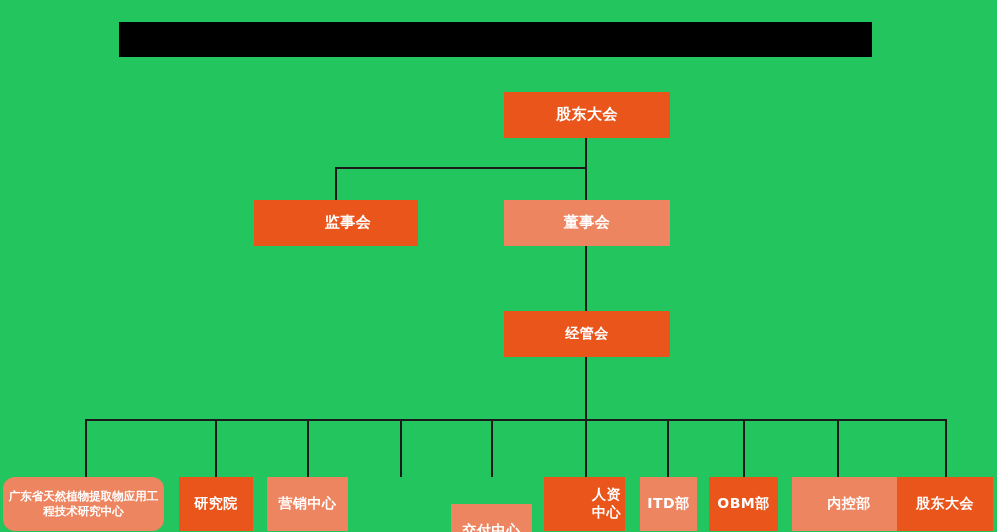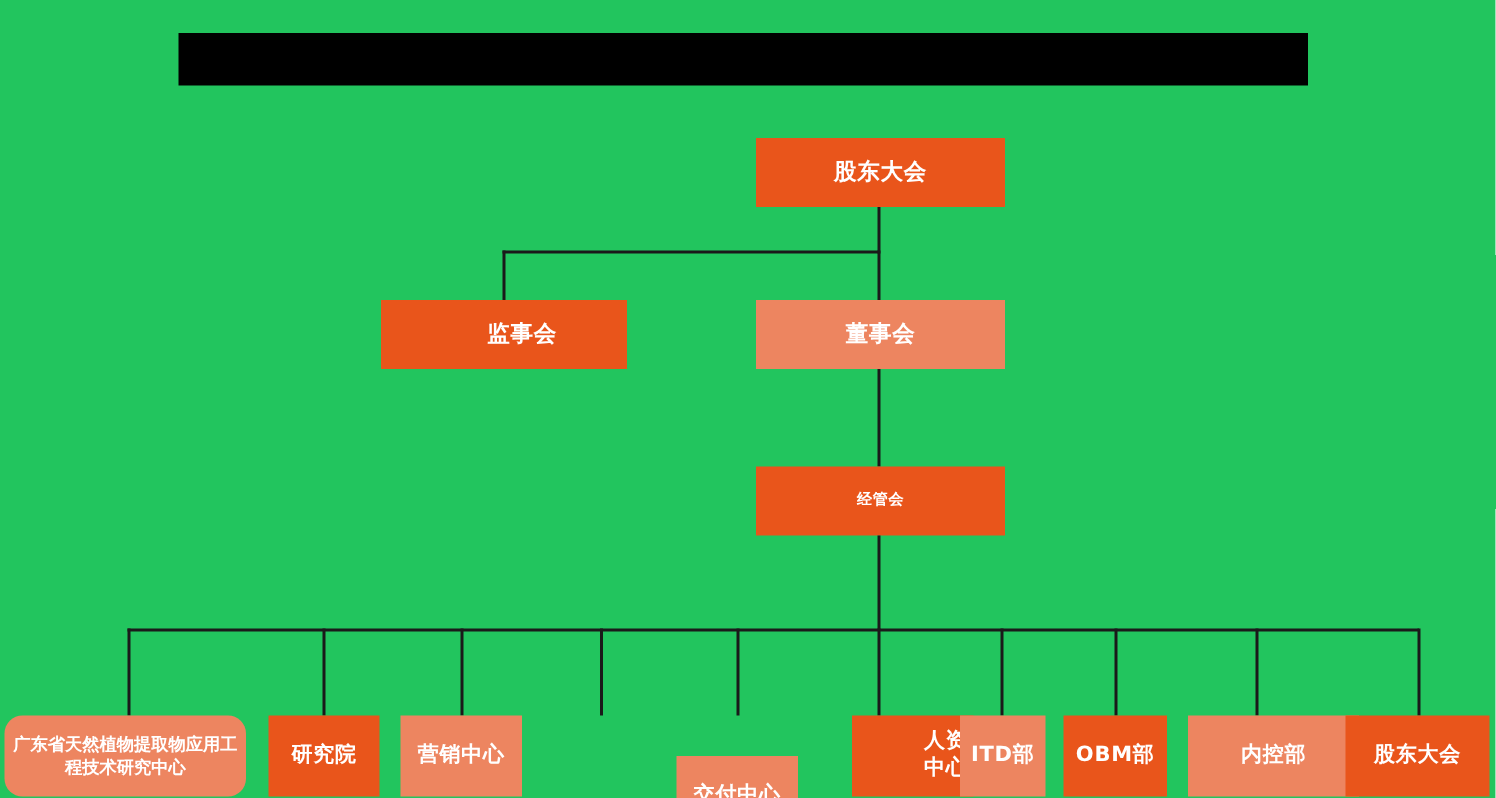--- a/index.html
+++ b/index.html
@@ -32,21 +32,21 @@
     line-height: 1.28;
     letter-spacing: 0.5px;
     font-weight: 700;
     user-select: none;
   }
   .node.dark  { background: #E9551B; }
   .node.light { background: #ED8560; }
 
   .node.lvl1 { font-size: 15px; }
   .node.lvl2 { font-size: 15px; }
-  .node.lvl3 { font-size: 10px; }
+  .node.lvl3 { font-size: 14px; }
   .node.leaf { font-size: 14px; }
   .node.leaf.small { font-size: 11.5px; padding: 0 4px; letter-spacing: 0; }
 
   .conn {
     position: absolute;
     background: #1a1a1a;
   }
   .conn.v { width: 2px; }
   .conn.h { height: 2px; }
 </style>
@@ -92,21 +92,21 @@
 
   <div class="node light leaf small" style="left:3px; top:477px; width:161px; height:54px;border-radius:12px;">广东省天然植物提取物应用工程技术研究中心</div>
 
   <div class="node dark leaf" style="left:179px; top:477px; width:74px; height:54px;">研究院</div>
 
   <div class="node light leaf" style="left:267px; top:477px; width:81px; height:54px;">营销中心</div>
 
 
   <div class="node light leaf" style="left:451px; top:477px; width:81px; height:54px;margin-top:27px;">交付中心</div>
 
-  <div class="node dark leaf" style="left:568px; top:477px; width:81px; height:54px;padding-left:44px;">人资中心</div>
+  <div class="node dark leaf" style="left:544px; top:477px; width:81px; height:54px;padding-left:44px;">人资中心</div>
 
   <div class="node light leaf" style="left:640px; top:477px; width:57px; height:54px;">ITD部</div>
 
   <div class="node dark leaf" style="left:709px; top:477px; width:69px; height:54px;">OBM部</div>
 
   <div class="node light leaf" style="left:792px; top:477px; width:114px; height:54px;">内控部</div>
 
   <div class="node dark leaf" style="left:897px; top:477px; width:96px; height:54px;">股东大会</div>
 
 </div>

